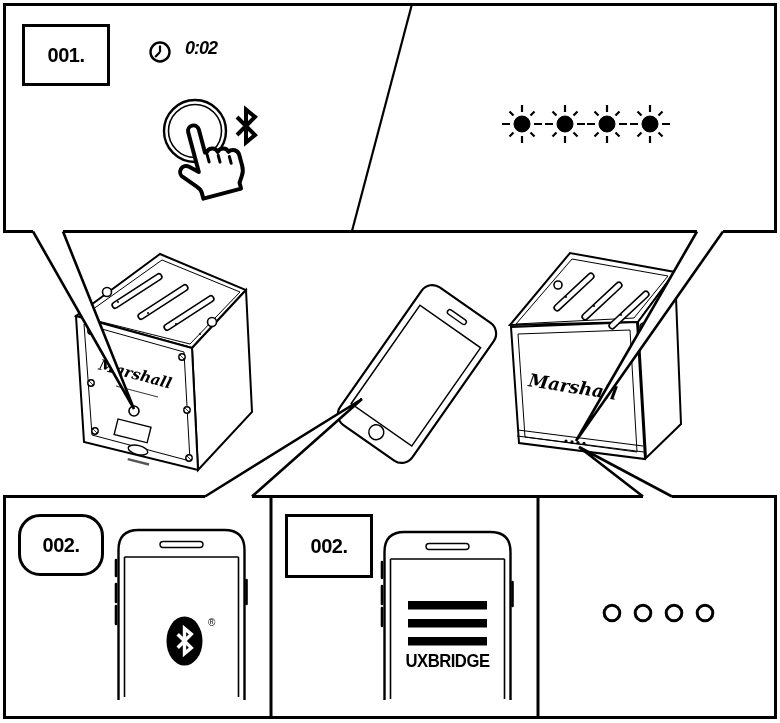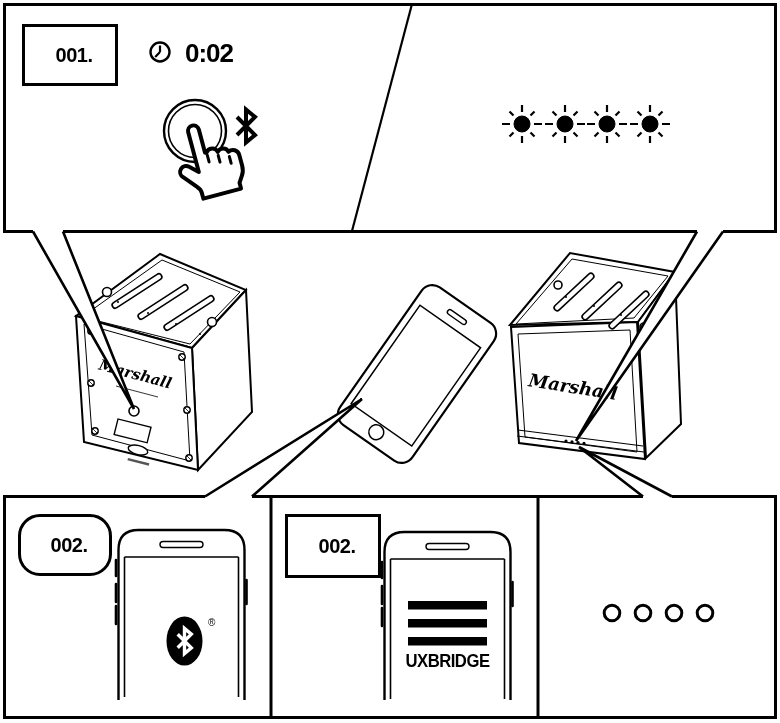--- a/index.html
+++ b/index.html
@@ -1,20 +1,20 @@
 <!DOCTYPE html>
 <html><head>
 <meta charset="utf-8">
 <style>
   html,body{margin:0;padding:0;background:#fff;}
   .page{position:relative;width:780px;height:723px;background:#fff;
         font-family:"Liberation Sans", sans-serif;color:#000;overflow:hidden;}
   svg{position:absolute;left:0;top:0;}
   .step-box{position:absolute;border:3px solid #000;display:flex;align-items:center;
-            justify-content:center;font-weight:bold;letter-spacing:-0.5px;background:#fff;padding-left:8px;}
+            justify-content:center;font-weight:bold;letter-spacing:-0.5px;background:#fff;}
   .timer{position:absolute;font-weight:bold;letter-spacing:-1px;}
   .uxbridge{position:absolute;font-weight:bold;text-align:center;letter-spacing:-0.5px;
             transform:scale(0.98,1.05);transform-origin:center top;}
   .ln{stroke:#000;fill:none;}
 </style>
 </head>
 <body>
 
 <div class="page">
 
@@ -190,21 +190,21 @@
     <circle cx="643" cy="613" r="7.8"></circle>
     <circle cx="674" cy="613" r="7.8"></circle>
     <circle cx="705" cy="613" r="7.8"></circle>
   </g>
 </svg>
 
 <div class="step-box" style="left:22px;top:24px;width:82px;height:56px;font-size:20px;">
   <span>001.</span>
 </div>
 
-<div class="timer" style="left:185px;top:38px;font-size:26px;">0:02</div>
+<div class="timer" style="left:185px;top:38px;font-size:18px;font-style:italic;">0:02</div>
 
 <div class="step-box" style="left:18px;top:514px;width:80px;height:56px;font-size:20px;border-radius:22px;">
   <span>002.</span>
 </div>
 
 <div class="step-box" style="left:285px;top:514px;width:82px;height:58px;font-size:20px;">
   <span>002.</span>
 </div>
 
 <div class="uxbridge" style="left:384px;top:651px;width:127px;font-size:17px;">UXBRIDGE</div>

